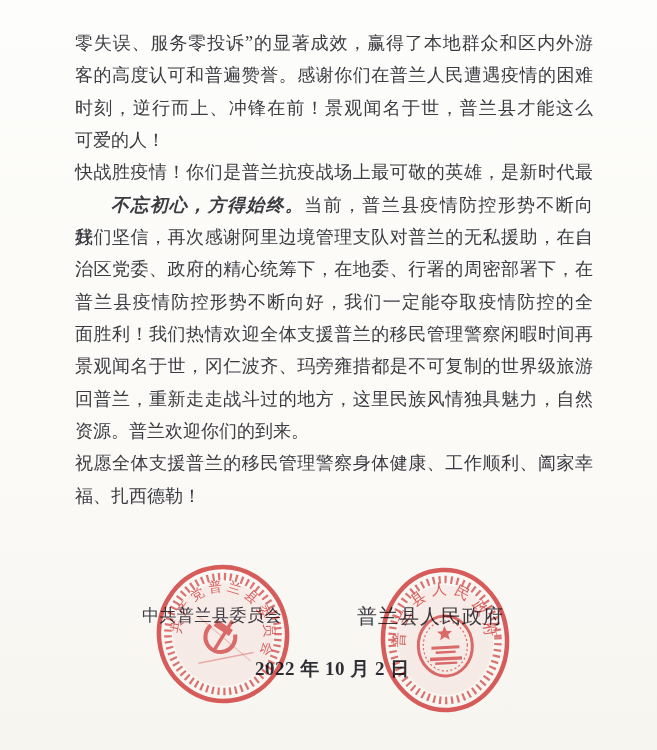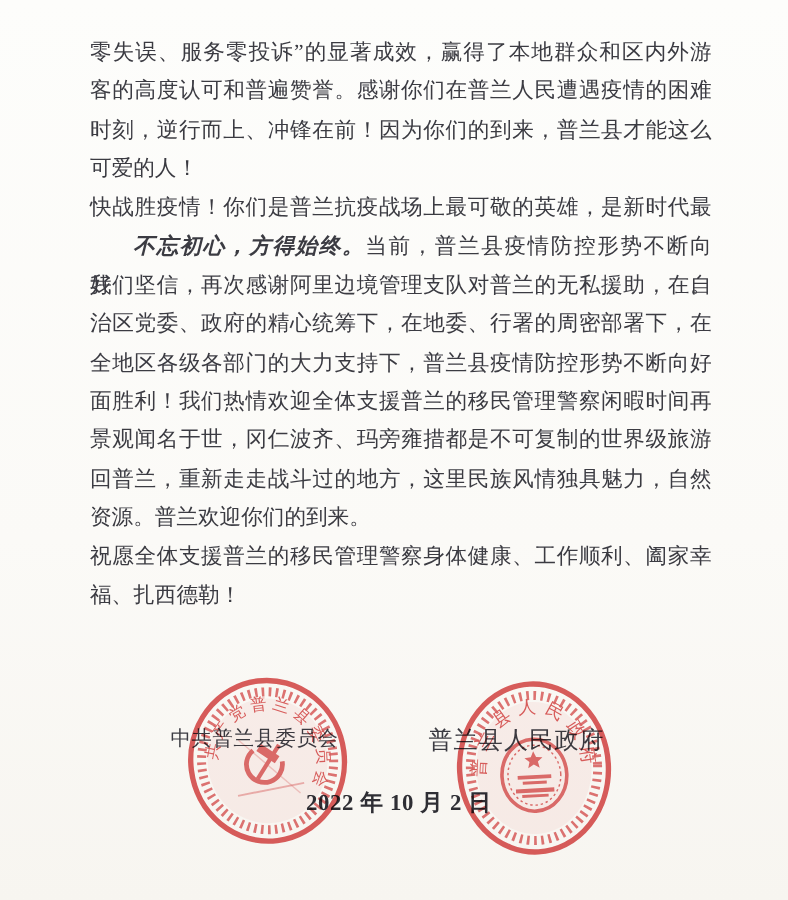--- a/index.html
+++ b/index.html
@@ -50,27 +50,27 @@
   .seal-right{left:379px;top:566px;transform:rotate(-3deg);}
 </style>
 </head>
 <body>
 
 <div class="page">
 
   <div class="body-text">
     <div class="line">零失误、服务零投诉”的显著成效，赢得了本地群众和区内外游</div>
     <div class="line">客的高度认可和普遍赞誉。感谢你们在普兰人民遭遇疫情的困难</div>
-    <div class="line">时刻，逆行而上、冲锋在前！因为你们的到来，普兰县才能这么</div>
+    <div class="line">时刻，逆行而上、冲锋在前！景观闻名于世，普兰县才能这么</div>
     <div class="line last">可爱的人！</div>
     <div class="line">快战胜疫情！你们是普兰抗疫战场上最可敬的英雄，是新时代最</div>
     <div class="line indent"><span class="lead">不忘初心，方得始终。</span><span>当前，普兰县疫情防控形势不断向好。</span></div>
     <div class="line">我们坚信，再次感谢阿里边境管理支队对普兰的无私援助，在自</div>
     <div class="line">治区党委、政府的精心统筹下，在地委、行署的周密部署下，在</div>
-    <div class="line">全地区各级各部门的大力支持下，普兰县疫情防控形势不断向好</div>
+    <div class="line">普兰县疫情防控形势不断向好，我们一定能夺取疫情防控的全</div>
     <div class="line">面胜利！我们热情欢迎全体支援普兰的移民管理警察闲暇时间再</div>
     <div class="line">景观闻名于世，冈仁波齐、玛旁雍措都是不可复制的世界级旅游</div>
     <div class="line">回普兰，重新走走战斗过的地方，这里民族风情独具魅力，自然</div>
     <div class="line last">资源。普兰欢迎你们的到来。</div>
     <div class="line">祝愿全体支援普兰的移民管理警察身体健康、工作顺利、阖家幸</div>
     <div class="line last">福、扎西德勒！</div>
   </div>
 
   <div class="sig sig-left">中共普兰县委员会</div>
   <div class="sig sig-right">普兰县人民政府</div>

